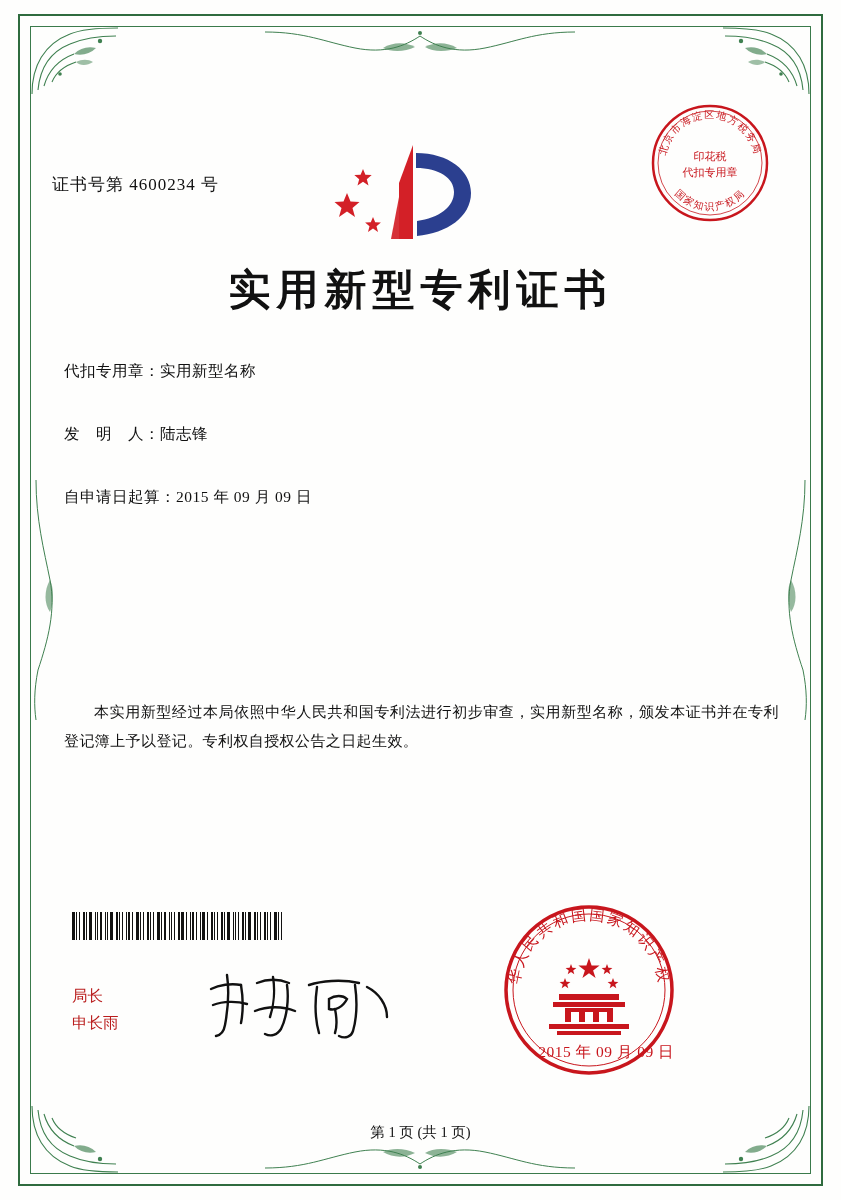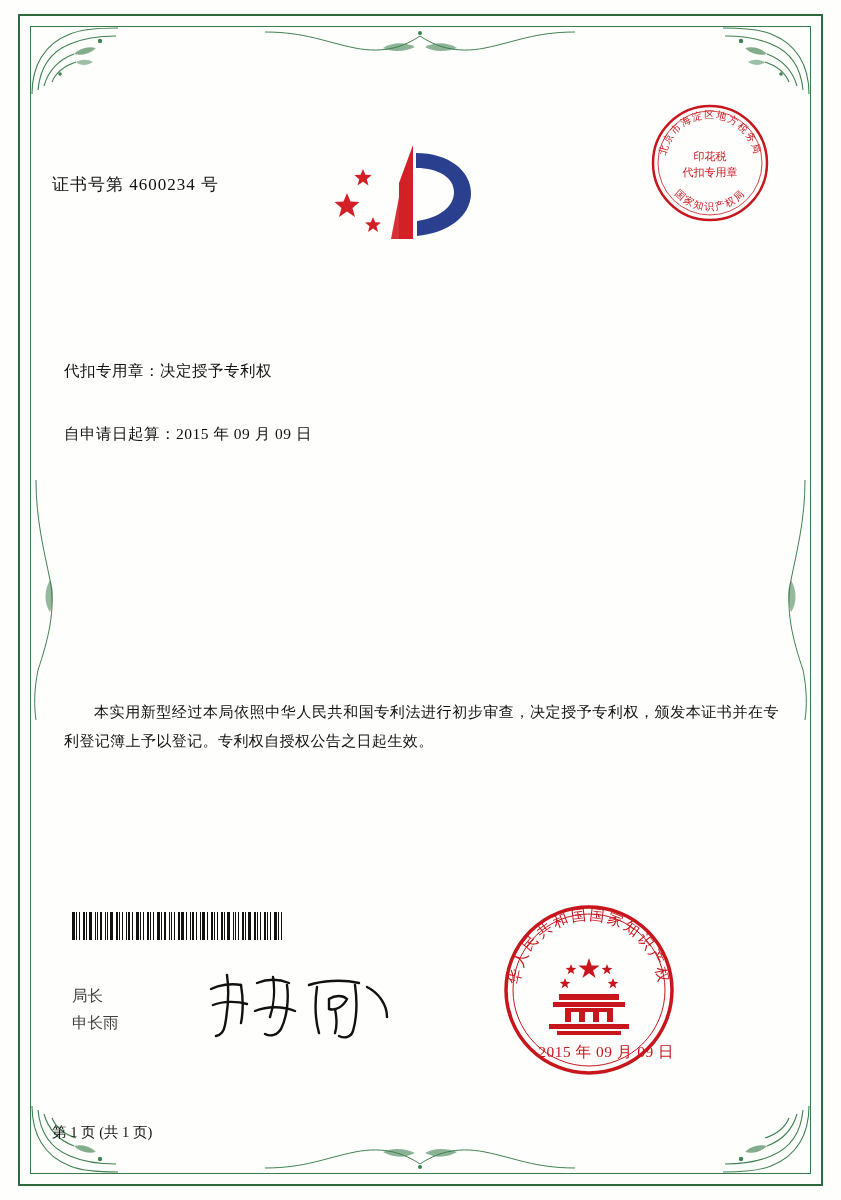--- a/index.html
+++ b/index.html
@@ -158,21 +158,21 @@
     background: #111;
     height: 100%;
   }
 
   .signature-block {
     position: absolute;
     left: 20px;
     top: 942px;
     font-size: 15.5px;
     line-height: 27px;
-    color: #404040;
+    color: #b91c1c;
   }
   .handwriting {
     position: absolute;
     left: 145px;
     top: 925px;
     width: 210px;
     height: 80px;
     color: #111;
   }
   .handwriting svg { display:block; width:100%; height:100%; }
@@ -194,21 +194,21 @@
     font-size: 15.5px;
     color: #c8161d;
     letter-spacing: 0.5px;
   }
 
   .page-footer {
     position: absolute;
     left: 0;
     right: 0;
     bottom: 18px;
-    text-align: left;
+    text-align: center;
     font-size: 14.5px;
     color: #111;
   }
 </style>
 </head>
 <body>
 
 <div class="page">
 
   <div class="border-outer"></div>
@@ -318,32 +318,36 @@
         </text>
         <path id="arcBotSeal" d="M14 61 A47 47 0 0 0 108 61" fill="none"></path>
         <text font-size="10" fill="#c8161d" font-family="DejaVu Serif, serif" letter-spacing="1.5">
           <textPath href="#arcBotSeal" startOffset="50%" text-anchor="middle">国家知识产权局</textPath>
         </text>
         <text x="61" y="58" font-size="11" fill="#c8161d" text-anchor="middle" font-family="DejaVu Serif, serif">印花税</text>
         <text x="61" y="74" font-size="11" fill="#c8161d" text-anchor="middle" font-family="DejaVu Serif, serif">代扣专用章</text>
       </svg>
     </div>
 
+    <div class="doc-title">实用新型专利证书</div>
 
     <div class="fields">
       <div class="field">
-        <span class="lbl">代扣专用章：</span><span class="val">决定授予专利权</span>
+        <span class="lbl">代扣专用章：</span><span class="val">实用新型名称</span>
+      </div>
+      <div class="field">
+        <span class="lbl">发　明　人：</span><span class="val">陆志锋</span>
       </div>
       <div class="field">
         <span class="lbl">自申请日起算：</span><span class="val">2015 年 09 月 09 日</span>
       </div>
     </div>
 
     <div class="paragraphs">
-      <p>本实用新型经过本局依照中华人民共和国专利法进行初步审查，决定授予专利权，颁发本证书并在专利登记簿上予以登记。专利权自授权公告之日起生效。</p>
+      <p>本实用新型经过本局依照中华人民共和国专利法进行初步审查，实用新型名称，颁发本证书并在专利登记簿上予以登记。专利权自授权公告之日起生效。</p>
     </div>
 
     <div class="barcode" id="barcode">
         <i style="width:3px"></i>
         <i style="width:1px;background:transparent"></i>
         <i style="width:1px"></i>
         <i style="width:2px;background:transparent"></i>
         <i style="width:1px"></i>
         <i style="width:3px;background:transparent"></i>
         <i style="width:2px"></i>

